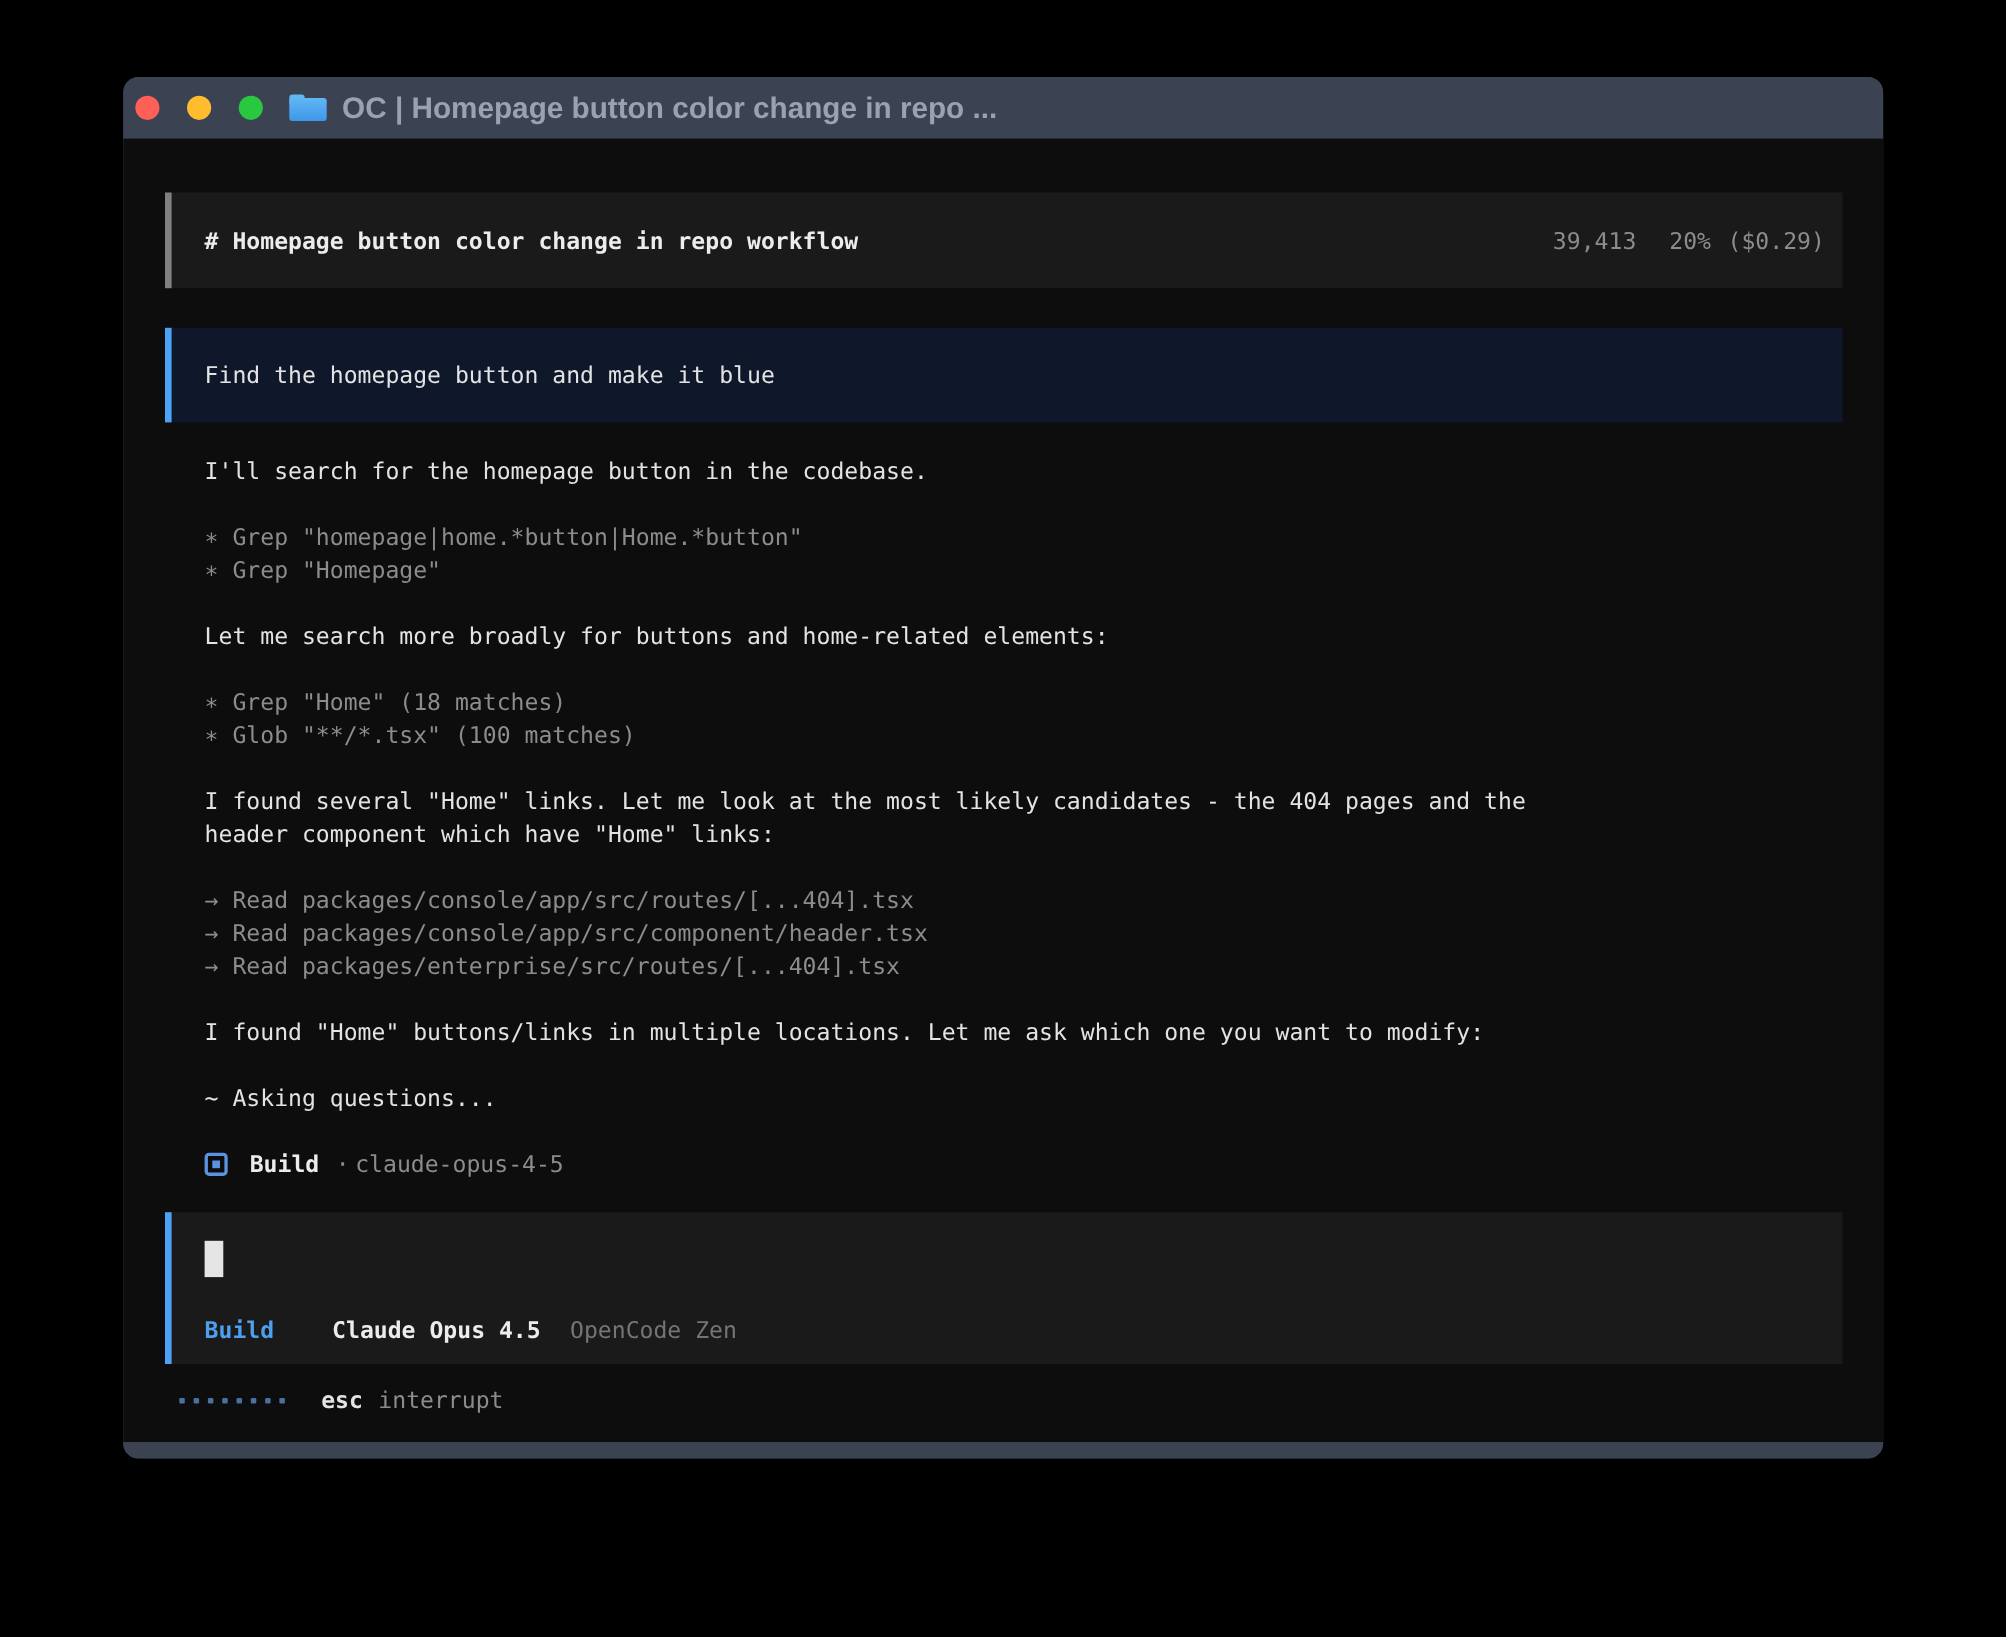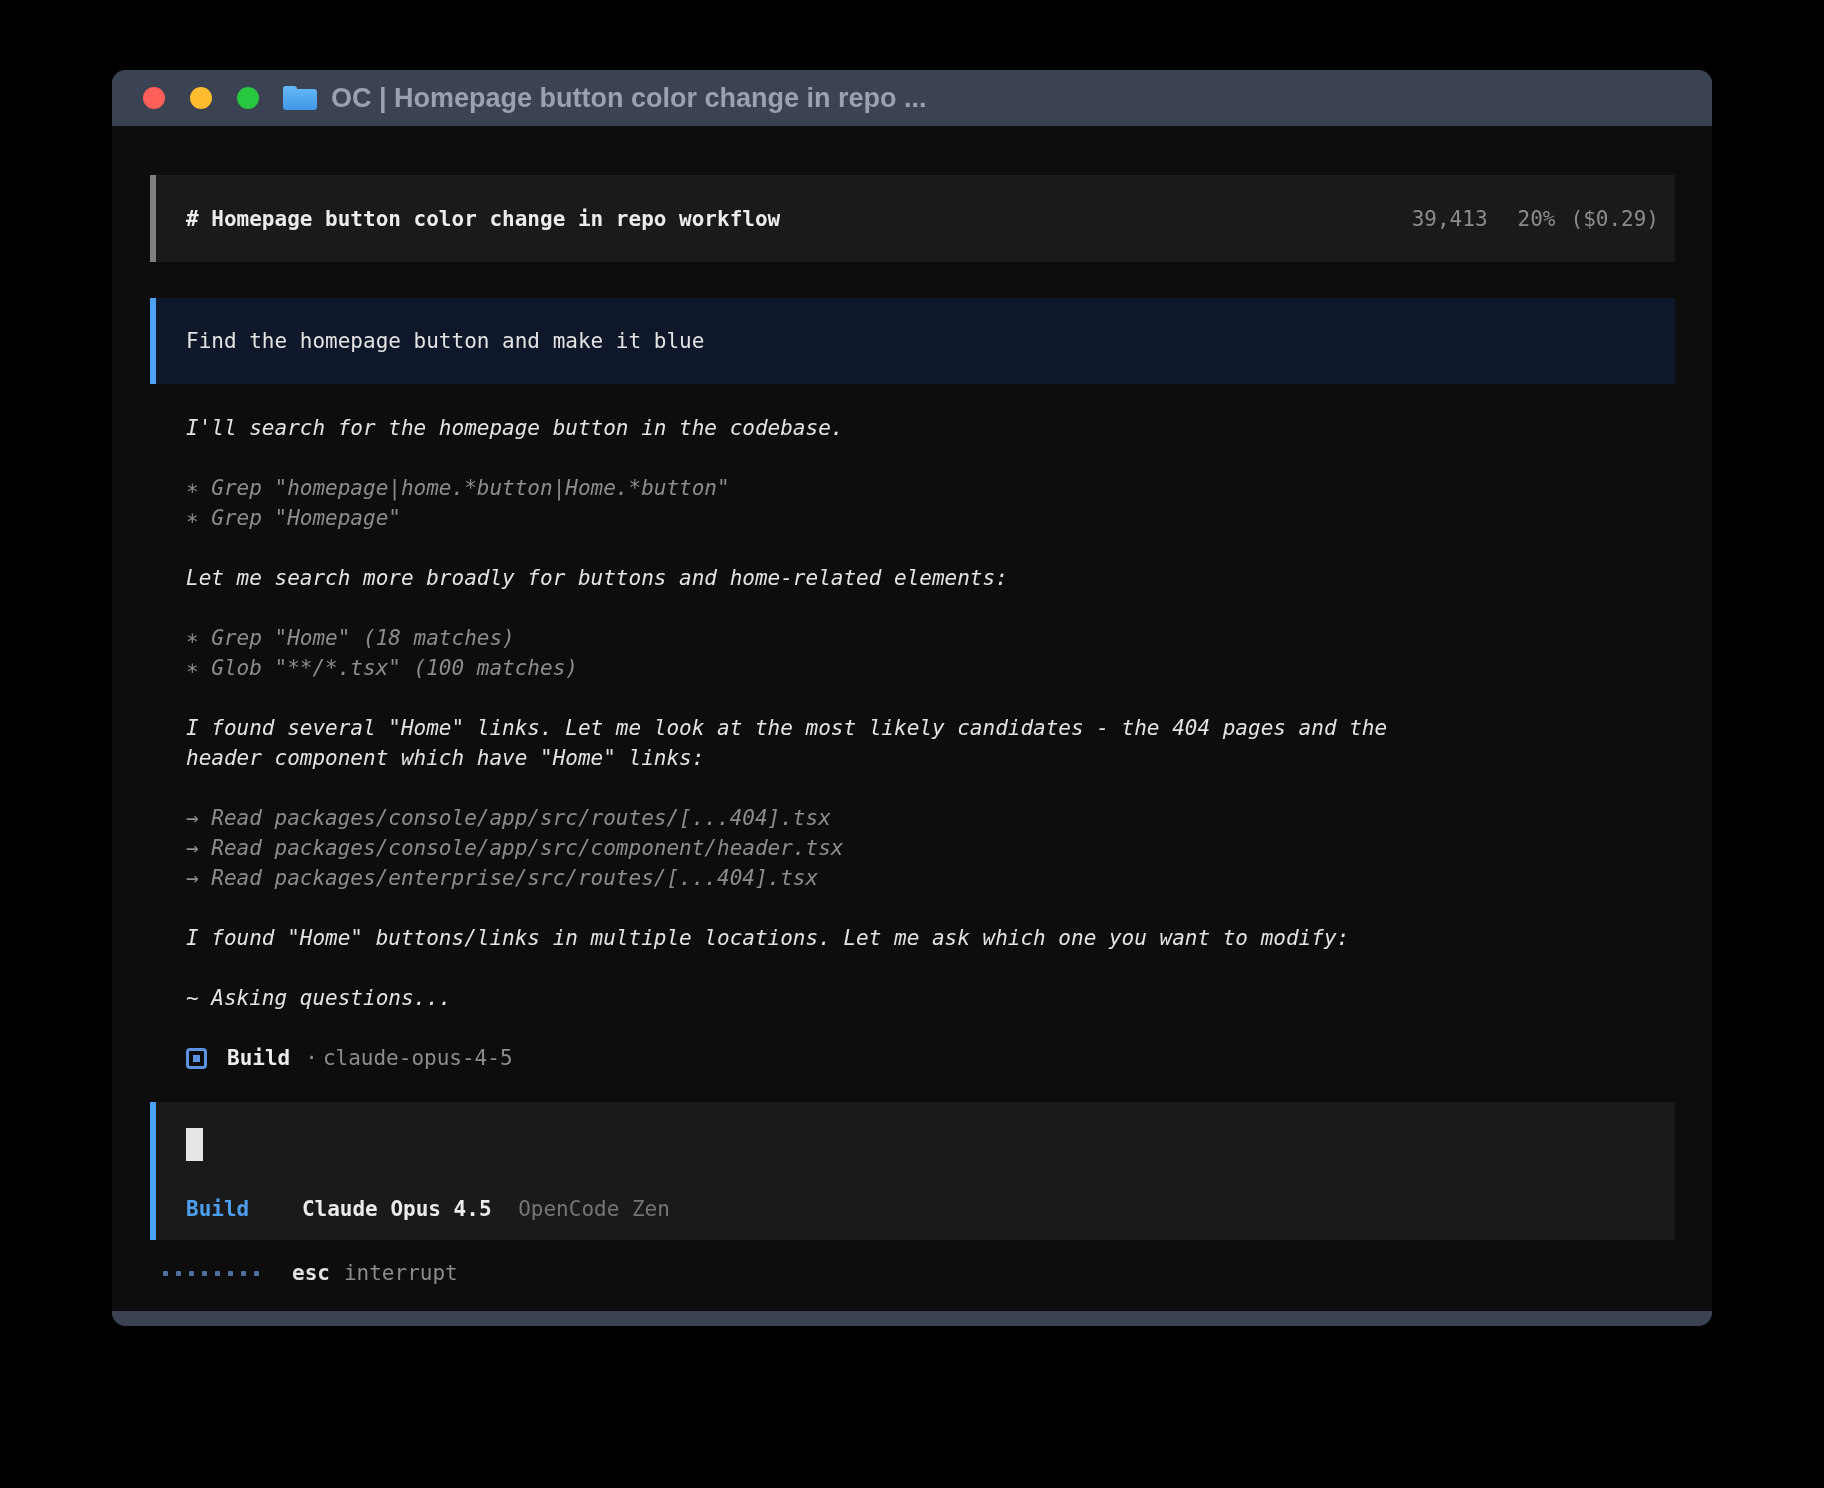--- a/index.html
+++ b/index.html
@@ -10,21 +10,21 @@
     position:absolute; left:112px; top:70px;
     width:1600px; height:1256px;
     background:#3b4251; border-radius:14px;
     display:flex; flex-direction:column; overflow:hidden;
   }
 
   
   .titlebar {
     height:56px; flex:0 0 56px;
     display:flex; align-items:center;
-    padding-left:31px;
+    padding-left:11px;
     background:#3b4251;
   }
   .traffic-lights { display:flex; gap:25px; }
   .tl-btn { width:22px; height:22px; border-radius:50%; }
   .tl-close { background:#ff5f57; }
   .tl-min   { background:#febc2e; }
   .tl-zoom  { background:#28c840; }
   .folder-icon { position:relative; width:34px; height:24px; margin-left:24px; }
   .folder-icon .back {
     position:absolute; left:0; top:3px; width:34px; height:21px;
@@ -61,21 +61,21 @@
   .header-stats .gap1 { display:inline-block; width:15px; }
 
   .user-message {
     margin-top:36px; height:86px; background:#0f172a;
     border-left:6px solid #4da2f5;
     display:flex; align-items:center; padding-left:30px;
     color:#e3e3e3; white-space:pre;
   }
 
   .transcript { margin-top:29px; margin-left:36px; }
-  .tl-row { height:30px; white-space:pre;font-style:italic; }
+  .tl-row { height:30px; white-space:pre; }
   .normal { color:#e3e3e3; }
   .dim    { color:#8c8c8c; }
 
   .agent-row { display:flex; align-items:center; height:30px; }
   .agent-icon {
     width:21px; height:21px; border:3px solid #5b93e0; border-radius:4px;
     position:relative; flex:0 0 21px;
   }
   .agent-icon::after {
     content:""; position:absolute; inset:4px; background:#5b93e0;

